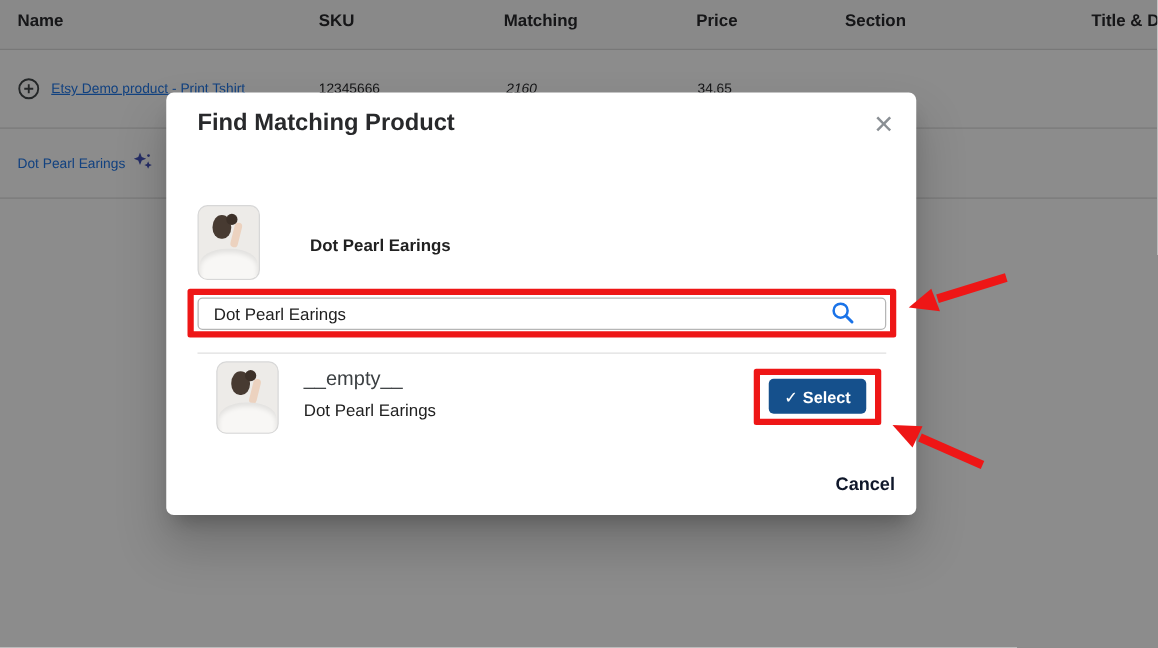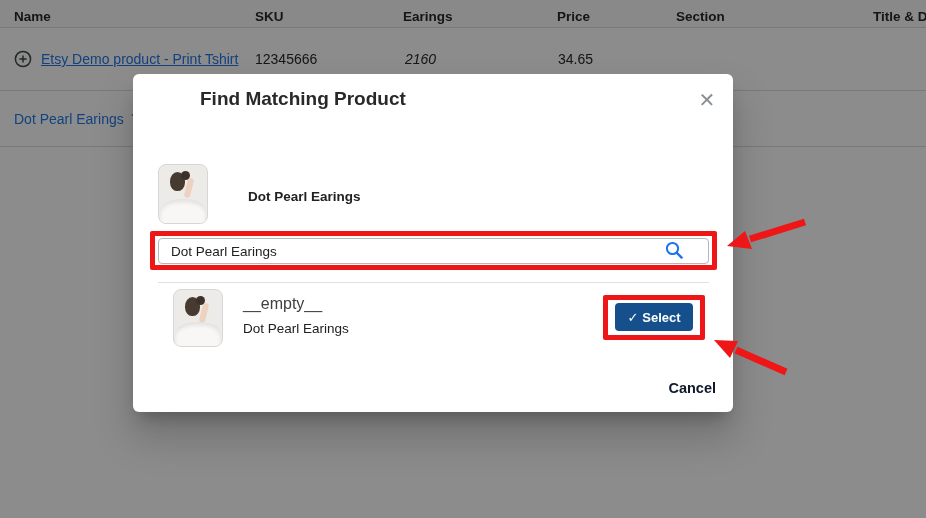--- a/index.html
+++ b/index.html
@@ -7,31 +7,31 @@
   body {
     font-family:"Liberation Sans", sans-serif;
     position:relative;
     background:#fff;
     color:#202124;
   }
 
   
   .page { position:absolute; inset:0; background:#fff; }
   .thead {
-    position:relative; height:28px; background:#fafafa;
+    position:relative; height:40px; background:#fafafa;
     border-bottom:1px solid #d9d9d9;
   }
   .thead span {
     position:absolute; top:9px; font-size:13.5px; font-weight:600; color:#202124;
     white-space:nowrap; overflow:hidden;
   }
   .col-0{left:14px;} .col-1{left:255px;} .col-2{left:403px;}
   .col-3{left:557px;} .col-4{left:676px;} .col-5{left:873px; width:53px;}
 
-  .trow { position:relative; border-bottom:1px solid #dcdcdc; font-size:14px;text-align:right; }
+  .trow { position:relative; border-bottom:1px solid #dcdcdc; font-size:11px;text-align:right; }
   .trow-1 { height:63px; }
   .trow-2 { height:56px; }
   .cell { position:absolute; top:50%; transform:translateY(-50%); white-space:nowrap; }
   .c-name1 { left:41px; }
   .c-sku   { left:255px; }
   .c-qty   { left:405px;font-style:italic; }
   .c-price { left:558px; }
   .c-name2 { left:14px; display:flex; align-items:center; gap:6px; }
   .link { color:#1a73e8; cursor:pointer; }
   .link.u { text-decoration:underline; }
@@ -39,21 +39,21 @@
 
   
   .backdrop { position:absolute; inset:0; background:rgba(10,10,10,0.47); z-index:5; }
 
   
   .modal {
     position:absolute; left:133px; top:74px; width:600px; height:338px;
     background:#fff; border-radius:6px; z-index:10;
     box-shadow:0 11px 15px -7px rgba(0,0,0,.25), 0 24px 38px 3px rgba(0,0,0,.18);
   }
-  .m-title { position:absolute; left:25px; top:14px; font-size:19px; font-weight:700; color:#28292b;margin-left:42px; }
+  .m-title { position:absolute; left:25px; top:14px; font-size:19px; font-weight:700; color:#28292b; }
   .m-close { position:absolute; right:14px; top:14px; width:24px; height:24px;
              font-size:20px; line-height:24px; text-align:center; color:#8a8f94; cursor:pointer; }
   .m-desc  { position:absolute; left:25px; top:61px; font-size:13.5px; color:#4a4d51; }
 
   .thumb {
     position:absolute; width:50px; background:#edebe8;
     border:1px solid #d7d7d7; border-radius:8px; overflow:hidden;
   }
   .thumb .head { position:absolute; left:11px; top:7px; width:15px; height:19px;
                  background:#473a31; border-radius:50% 50% 46% 46%; }
@@ -98,21 +98,21 @@
   .anno-select { left:603px; top:295px; width:102px; height:45px; }
   .anno-arrows { position:absolute; inset:0; z-index:12; pointer-events:none; }
 </style>
 </head>
 <body>
 
 <div class="page">
   <div class="thead">
     <span class="col-0">Name</span>
     <span class="col-1">SKU</span>
-    <span class="col-2">Earings</span>
+    <span class="col-2">Matching</span>
     <span class="col-3">Price</span>
     <span class="col-4">Section</span>
     <span class="col-5">Title &amp; Description</span>
   </div>
 
   <div class="trow trow-1">
     <span class="expand-ic">
       <svg width="18" height="18" viewBox="0 0 18 18">
         <circle cx="9" cy="9" r="7.6" fill="none" stroke="#3c4043" stroke-width="1.5"></circle>
         <path d="M9 5.4 V12.6 M5.4 9 H12.6" stroke="#3c4043" stroke-width="1.5"></path>

